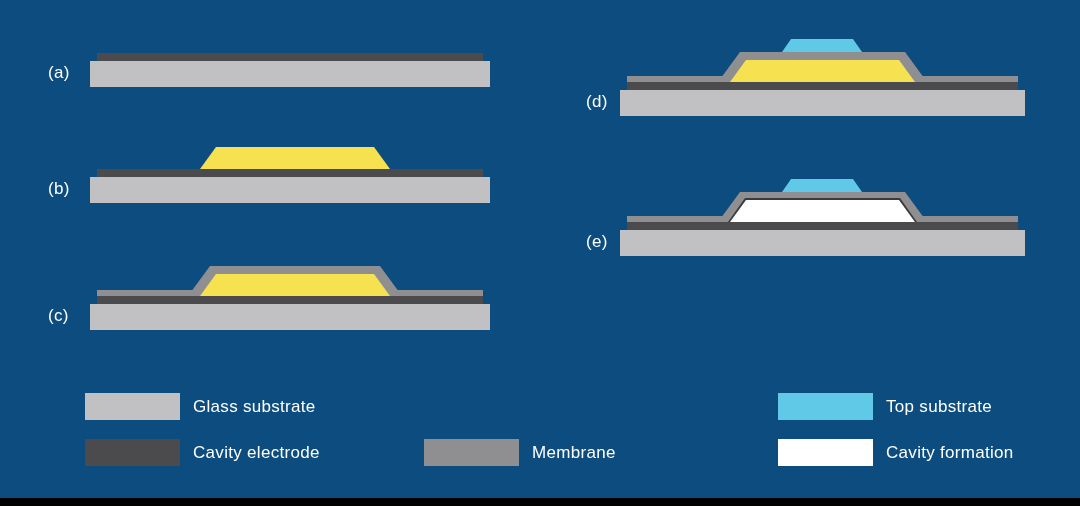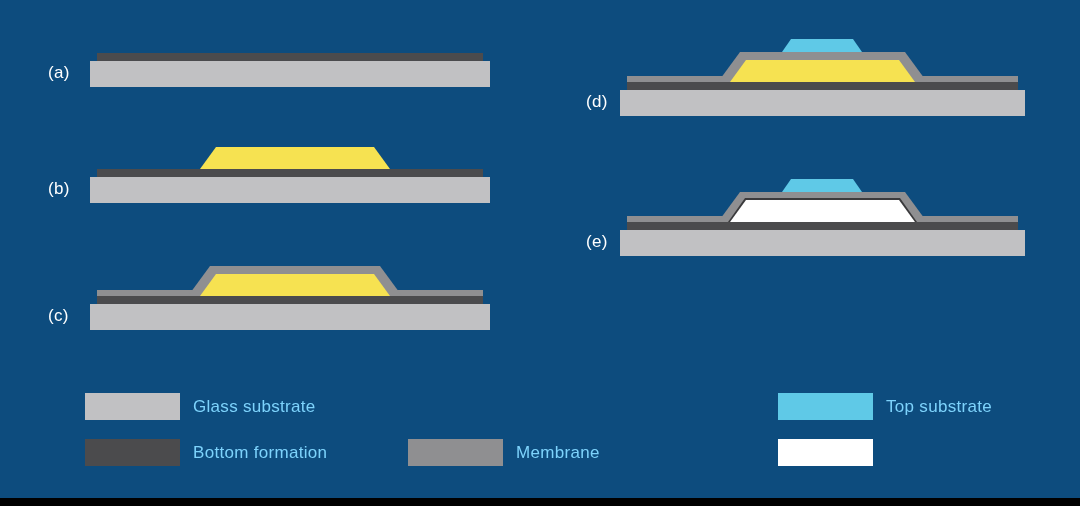--- a/index.html
+++ b/index.html
@@ -39,21 +39,21 @@
   .cavity-outline{
     left:108px;width:189px;bottom:34px;height:24px;background:#3a3a3c;
     clip-path:polygon(0 100%,17px 0,calc(100% - 17px) 0,100% 100%);
   }
   .cavity{
     left:110px;width:185px;bottom:34px;height:22px;background:var(--cavity);
     clip-path:polygon(0 100%,16px 0,calc(100% - 16px) 0,100% 100%);
   }
   .legend-item{position:absolute;display:flex;align-items:center;gap:13px;}
   .swatch{width:95px;height:27px;flex:0 0 auto;}
-  .legend-label{color:#7dd3fc;font-size:17px;letter-spacing:.3px;white-space:nowrap;}
+  .legend-label{color:#ffffff;font-size:17px;letter-spacing:.3px;white-space:nowrap;}
 </style>
 </head>
 <body>
 
 <div class="canvas">
 
   <div class="step-label" style="left:48px;top:63px;">(a)</div>
   <div class="step-label" style="left:48px;top:179px;">(b)</div>
   <div class="step-label" style="left:48px;top:306px;">(c)</div>
   <div class="step-label" style="left:586px;top:92px;">(d)</div>
@@ -96,28 +96,29 @@
     <div class="layer cavity"></div>
     <div class="layer etrap"></div>
   </div>
 
   <div class="legend-item" style="left:85px;top:393px;">
     <div class="swatch" style="background: rgb(193, 193, 195);"></div>
     <div class="legend-label">Glass substrate</div>
   </div>
   <div class="legend-item" style="left:85px;top:439px;">
     <div class="swatch" style="background: rgb(75, 75, 77);"></div>
-    <div class="legend-label">Bottom formation</div>
+    <div class="legend-label">Cavity electrode</div>
   </div>
-  <div class="legend-item" style="left:408px;top:439px;">
+  <div class="legend-item" style="left:424px;top:439px;">
     <div class="swatch" style="background: rgb(143, 143, 145);"></div>
     <div class="legend-label">Membrane</div>
   </div>
   <div class="legend-item" style="left:778px;top:393px;">
     <div class="swatch" style="background: rgb(95, 201, 231);"></div>
     <div class="legend-label">Top substrate</div>
   </div>
   <div class="legend-item" style="left:778px;top:439px;">
     <div class="swatch" style="background: rgb(255, 255, 255);"></div>
+    <div class="legend-label">Cavity formation</div>
   </div>
 
   <div class="footer-bar"></div>
 </div>
 
 </body></html>

